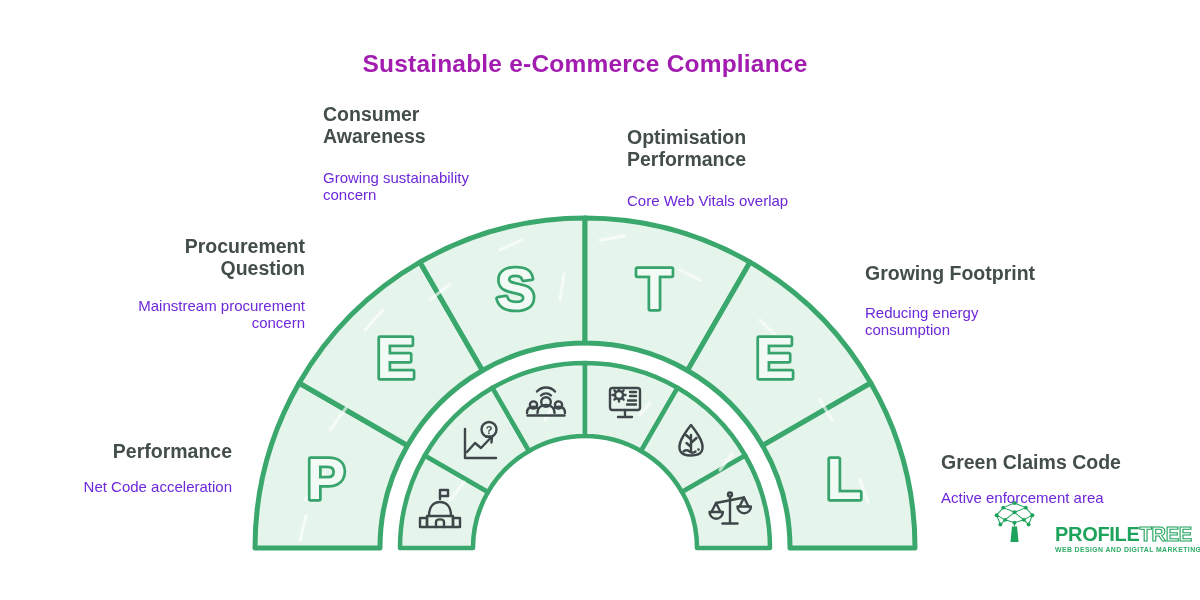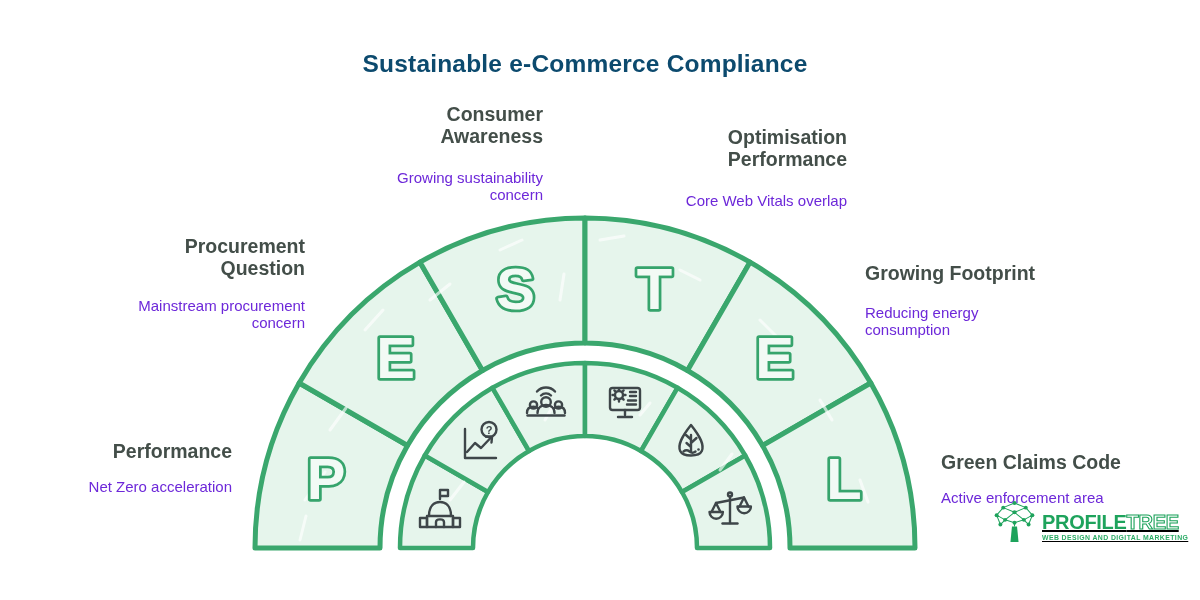--- a/index.html
+++ b/index.html
@@ -2,43 +2,43 @@
 <html><head>
 <meta charset="utf-8">
 <style>
   html,body{margin:0;padding:0;background:#ffffff;}
   .stage{
     position:relative;width:1200px;height:600px;background:#ffffff;overflow:hidden;
     font-family:"Liberation Sans",sans-serif;
   }
   .page-title{
     position:absolute;left:285px;top:50px;width:600px;text-align:center;
-    font-size:24.5px;font-weight:bold;color:#0c4a6e;letter-spacing:.2px;margin:0;
+    font-size:24.5px;font-weight:bold;color:#a21caf;letter-spacing:.2px;margin:0;
   }
   .arch-svg{position:absolute;left:0;top:0;}
   .seg{fill:#e6f5ec;stroke:#3aa76d;stroke-width:5;stroke-linejoin:round;}
   .seg-inner{stroke-width:4.5;}
   .letter{
     font-family:"Liberation Sans",sans-serif;font-weight:bold;font-size:58px;
     fill:#f2faf5;stroke:#36a46c;stroke-width:5.5;paint-order:stroke;
     stroke-linejoin:round;text-anchor:middle;
   }
   .texture{stroke:#ffffff;stroke-width:3;stroke-linecap:round;opacity:.65;fill:none;}
   .ic{stroke:#3e4649;stroke-width:2.4;fill:none;stroke-linecap:round;stroke-linejoin:round;}
   .ic-fill{fill:#3e4649;stroke:none;}
   .ic-q{font-family:"Liberation Sans",sans-serif;font-size:11px;font-weight:bold;
     fill:#3e4649;text-anchor:middle;}
   .label{position:absolute;}
   .label .t{font-size:19.5px;font-weight:bold;color:#434e49;line-height:22px;}
   .label .s{font-size:15px;color:#6d28d9;line-height:17px;}
   .al-r{text-align:right;}
-  .al-c{text-align:right;}
+  .al-c{text-align:left;}
   .al-l{text-align:left;}
   .gap22{height:22px;} .gap20{height:20px;} .gap18{height:18px;} .gap16{height:16px;}
-  .logo{position:absolute;left:991px;top:498px;display:flex;align-items:center;gap:4px;text-decoration:underline;}
+  .logo{position:absolute;left:991px;top:498px;display:flex;align-items:flex-end;gap:17px;}
   .logo-text{display:flex;flex-direction:column;}
   .logo-name{font-size:20px;font-weight:bold;color:#1ea35c;letter-spacing:-.3px;line-height:22px;white-space:nowrap;}
   .logo-name .lite{color:transparent;-webkit-text-stroke:1.1px #1ea35c;}
   .logo-tag{font-size:6.9px;font-weight:bold;color:#2bab66;letter-spacing:.4px;white-space:nowrap;margin-top:1px;}
 </style>
 </head>
 <body>
 
 <div class="stage">
 
@@ -174,21 +174,21 @@
   <div class="label al-l" style="left:865px;top:262px;width:210px;">
     <div class="t">Growing Footprint</div>
     <div class="gap20"></div>
     <div class="s">Reducing energy</div>
     <div class="s">consumption</div>
   </div>
 
   <div class="label al-r" style="left:32px;top:440px;width:200px;">
     <div class="t">Performance</div>
     <div class="gap16"></div>
-    <div class="s">Net Zero acceleration</div>
+    <div class="s">Net Code acceleration</div>
   </div>
 
   <div class="label al-l" style="left:941px;top:451px;width:240px;">
     <div class="t">Green Claims Code</div>
     <div class="gap16"></div>
     <div class="s">Active enforcement area</div>
   </div>
 
   <div class="logo">
     <svg width="47" height="55" viewBox="0 0 50 58">

